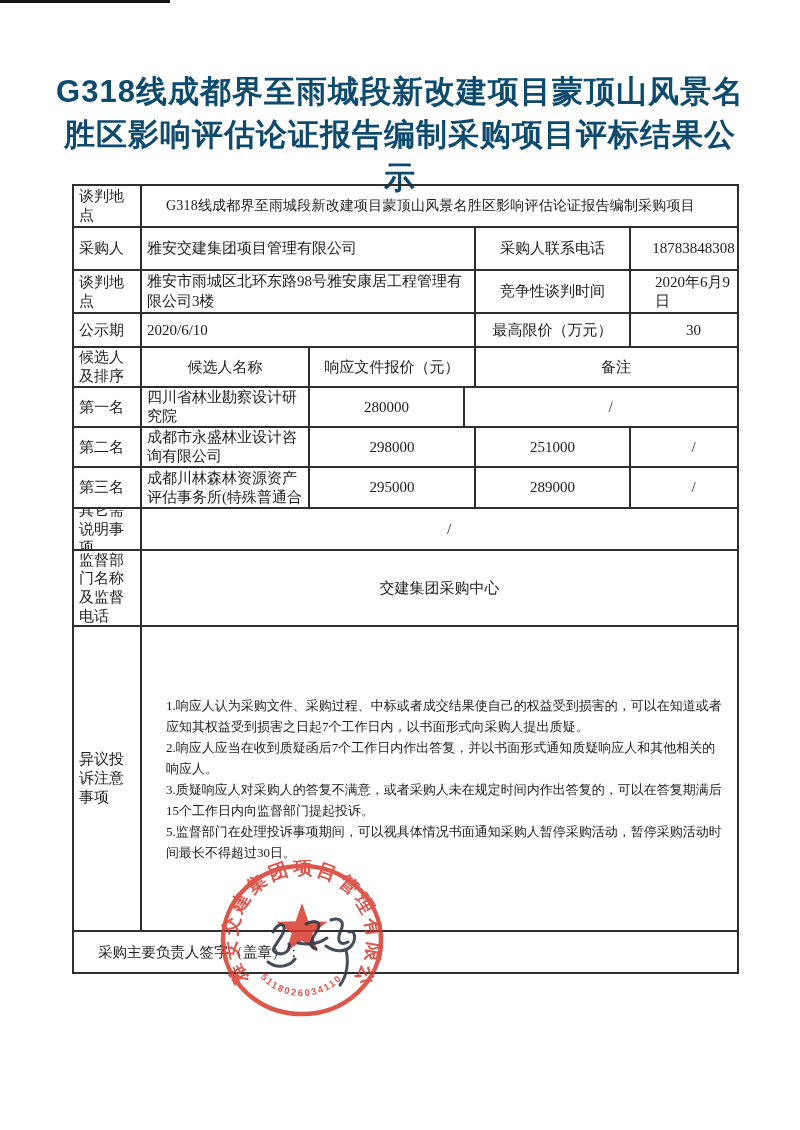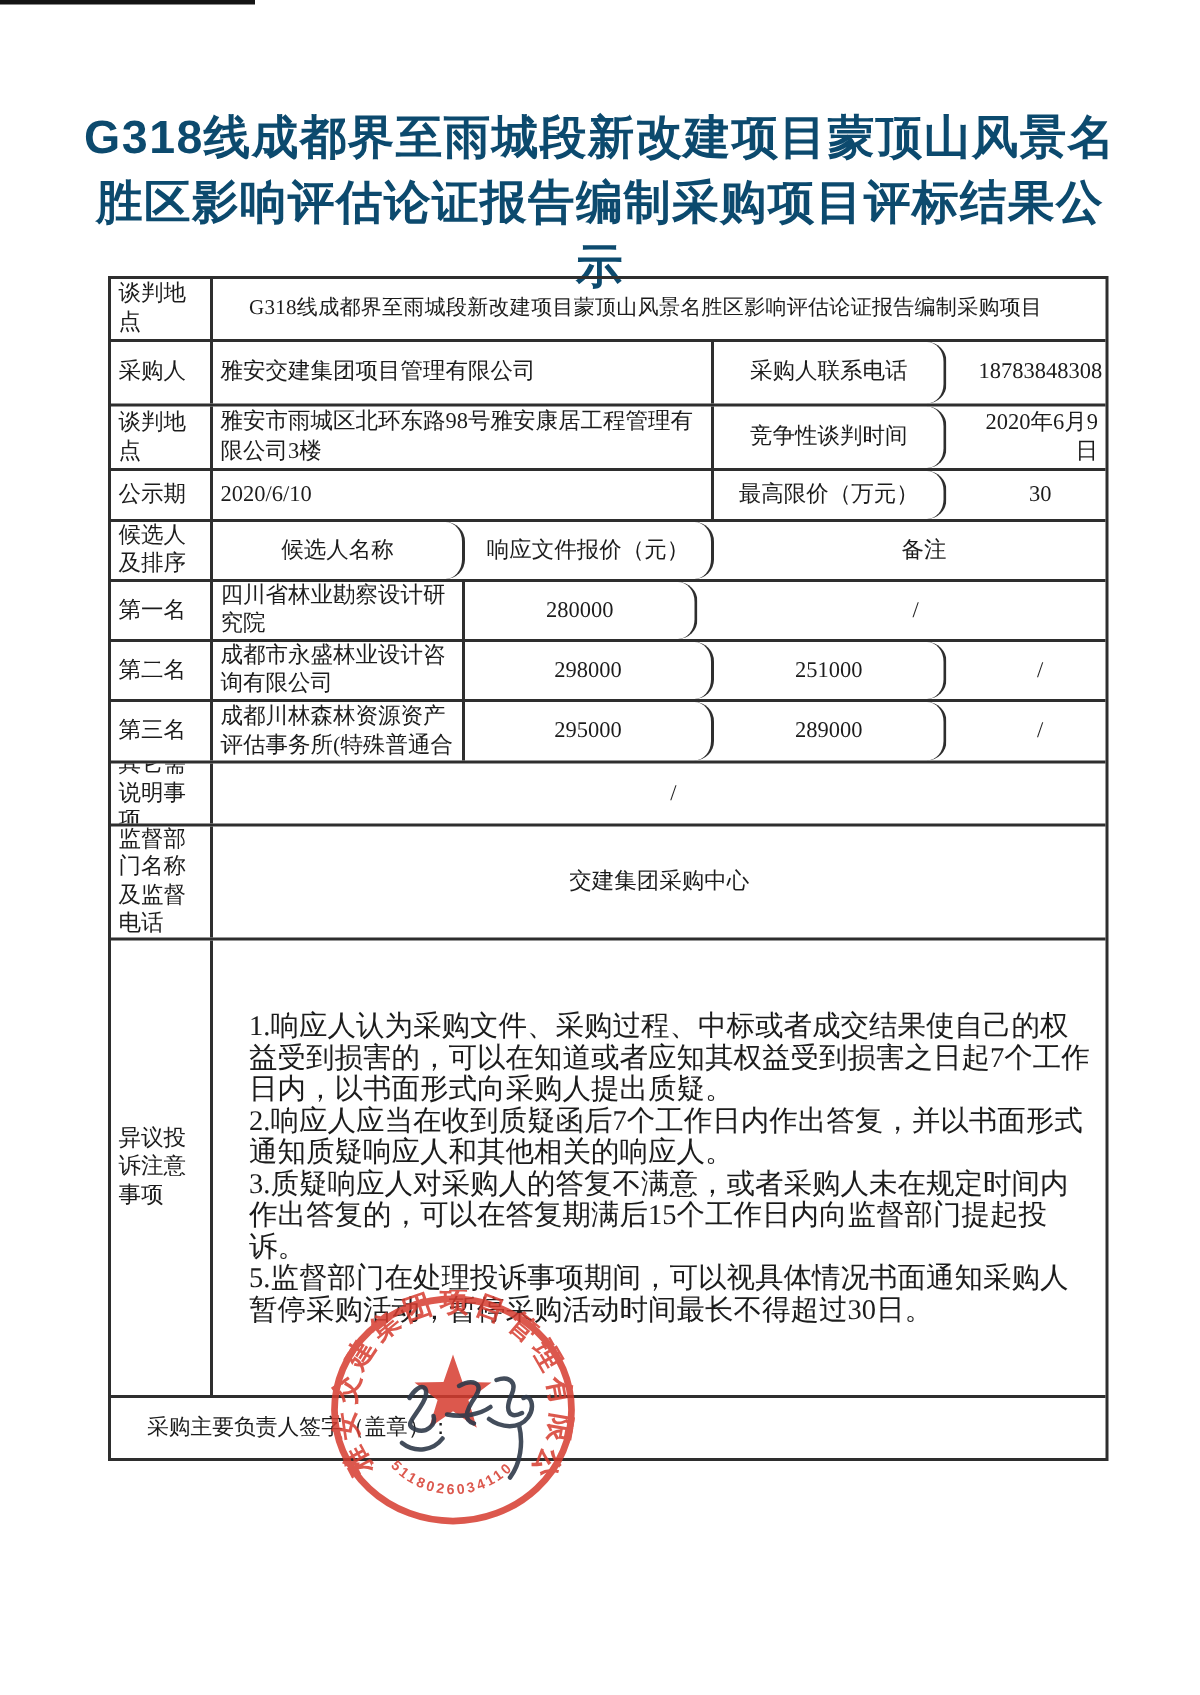--- a/index.html
+++ b/index.html
@@ -9,34 +9,34 @@
   .title{position:absolute;top:70px;left:0;width:100%;text-align:center;
          font-family:"Liberation Sans","DejaVu Sans",sans-serif;font-weight:700;
          font-size:31px;line-height:43px;color:#0c4a6e;letter-spacing:1px;}
   .tbl{position:absolute;left:72px;top:184px;width:663px;border:2px solid #2e2e2e;
        background:transparent;font-size:15px;line-height:1.25;}
   .r{display:flex;border-bottom:2px solid #2e2e2e;box-sizing:border-box;align-items:stretch;}
   .r:last-child{border-bottom:none;}
   .c{border-right:2px solid #2e2e2e;box-sizing:border-box;display:flex;align-items:center;
      padding:2px 5px;overflow:hidden;}
   .c:last-child{border-right:none;padding-left:24px;}
-  .ctr{justify-content:center;text-align:right;border-radius:13px;}
+  .ctr{justify-content:center;text-align:left;}
   .wA{width:68px;flex:none;}
   .wB{width:168px;flex:none;}
   .wC{width:166px;flex:none;}
   .wD{width:155px;flex:none;}
   .wE{flex:1;}
   .wBC{width:334px;flex:none;}
   .wBE{flex:1;}
   .stack{flex:1;display:flex;flex-direction:column;align-items:center;}
   .stack .sub{border-bottom:2px solid #2e2e2e;height:39px;display:flex;align-items:center;
               justify-content:center;box-sizing:border-box;}
   .stack .sub:last-child{border-bottom:none;flex:1;height:auto;}
   .dispute-cell{flex-direction:column;align-items:flex-start;justify-content:center;
-                font-size:19px;line-height:21px;padding:6px 9px;}
+                font-size:13px;line-height:21px;padding:6px 9px;}
   .dispute-cell div{width:100%;}
   .sig-row{font-size:14.5px;}
   .seal{position:absolute;left:218px;top:860px;width:170px;height:160px;}
 </style>
 </head>
 <body>
 
 <div class="scan-mark"></div>
 
 <div class="title">

